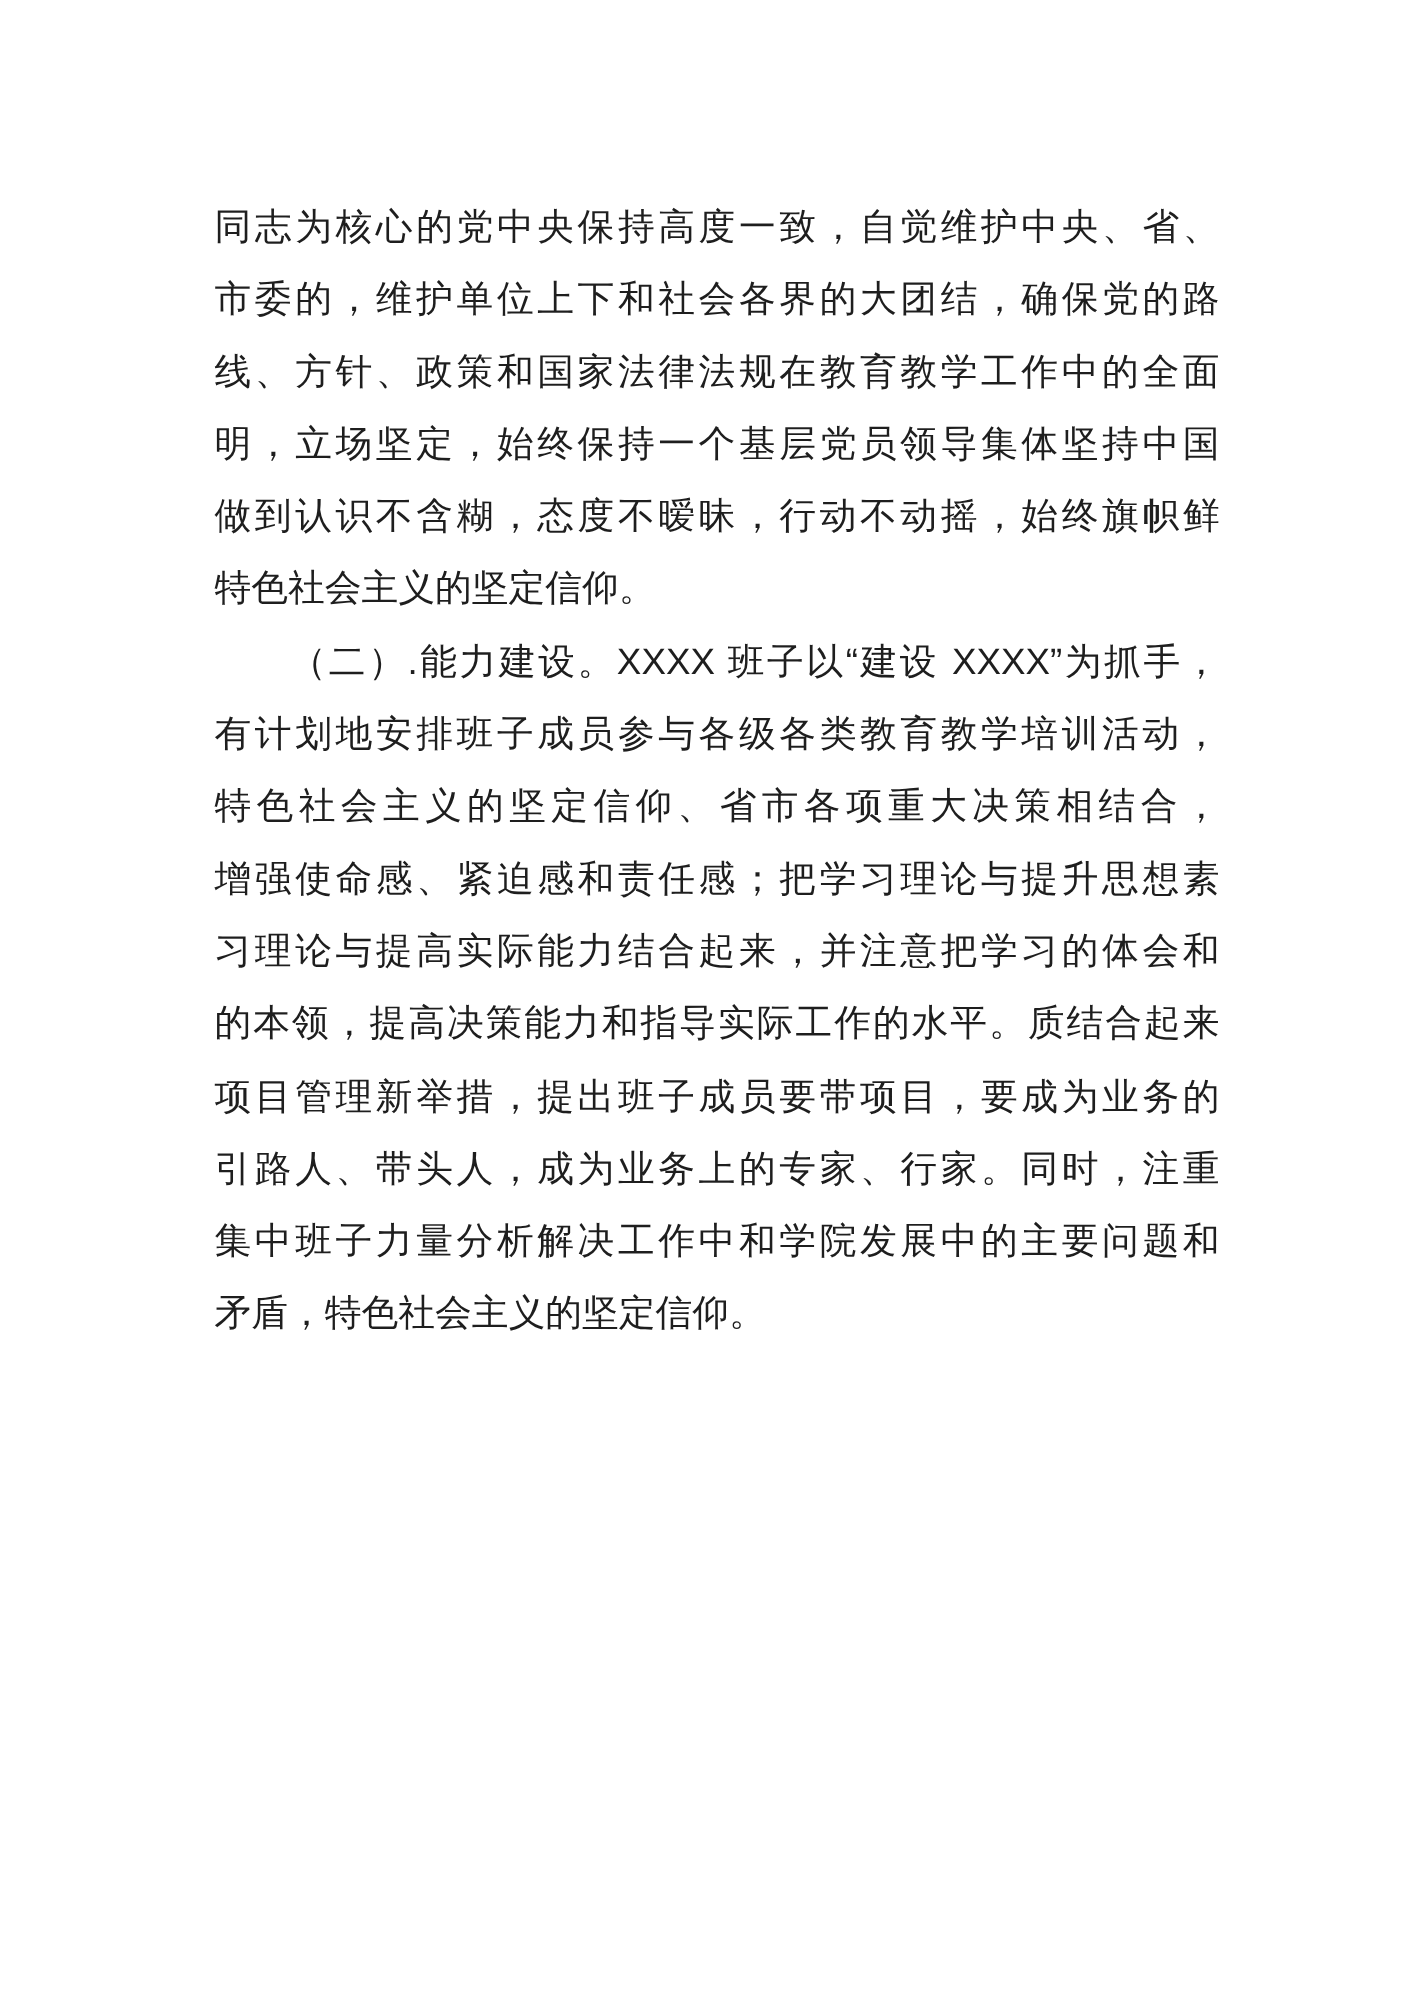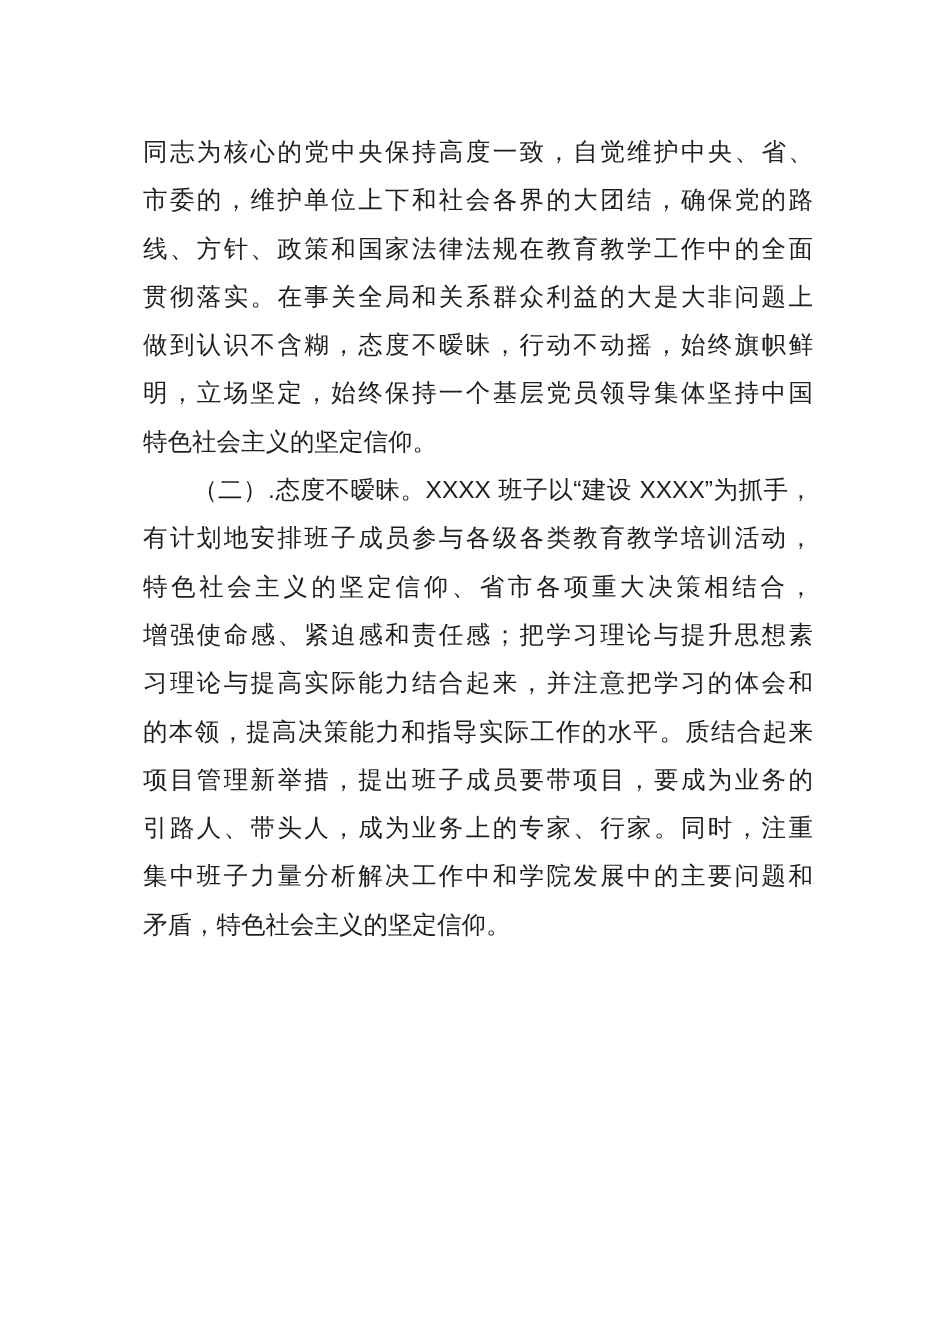--- a/index.html
+++ b/index.html
@@ -41,25 +41,24 @@
   }
 </style>
 </head>
 <body>
 
 <div class="page">
   <div class="text-block" style="color: rgb(30, 30, 30);">
       <div class="line">同志为核心的党中央保持高度一致，自觉维护中央、省、</div>
       <div class="line">市委的，维护单位上下和社会各界的大团结，确保党的路</div>
       <div class="line">线、方针、政策和国家法律法规在教育教学工作中的全面</div>
-      <div class="line">贯彻落实。在事关全局和关系群众利益的大是大非问题上</div>
+      <div class="line">明，立场坚定，始终保持一个基层党员领导集体坚持中国</div>
       <div class="line">做到认识不含糊，态度不暧昧，行动不动摇，始终旗帜鲜</div>
-      <div class="line">明，立场坚定，始终保持一个基层党员领导集体坚持中国</div>
       <div class="line para-end">特色社会主义的坚定信仰。</div>
-      <div class="line indent">（二）.态度不暧昧。XXXX 班子以“建设 XXXX”为抓手，</div>
+      <div class="line indent">（二）.能力建设。XXXX 班子以“建设 XXXX”为抓手，</div>
       <div class="line">有计划地安排班子成员参与各级各类教育教学培训活动，</div>
       <div class="line">特色社会主义的坚定信仰、省市各项重大决策相结合，</div>
       <div class="line">增强使命感、紧迫感和责任感；把学习理论与提升思想素</div>
       <div class="line">习理论与提高实际能力结合起来，并注意把学习的体会和</div>
       <div class="line">的本领，提高决策能力和指导实际工作的水平。质结合起来</div>
       <div class="line">项目管理新举措，提出班子成员要带项目，要成为业务的</div>
       <div class="line">引路人、带头人，成为业务上的专家、行家。同时，注重</div>
       <div class="line">集中班子力量分析解决工作中和学院发展中的主要问题和</div>
       <div class="line para-end">矛盾，特色社会主义的坚定信仰。</div>
     </div>

